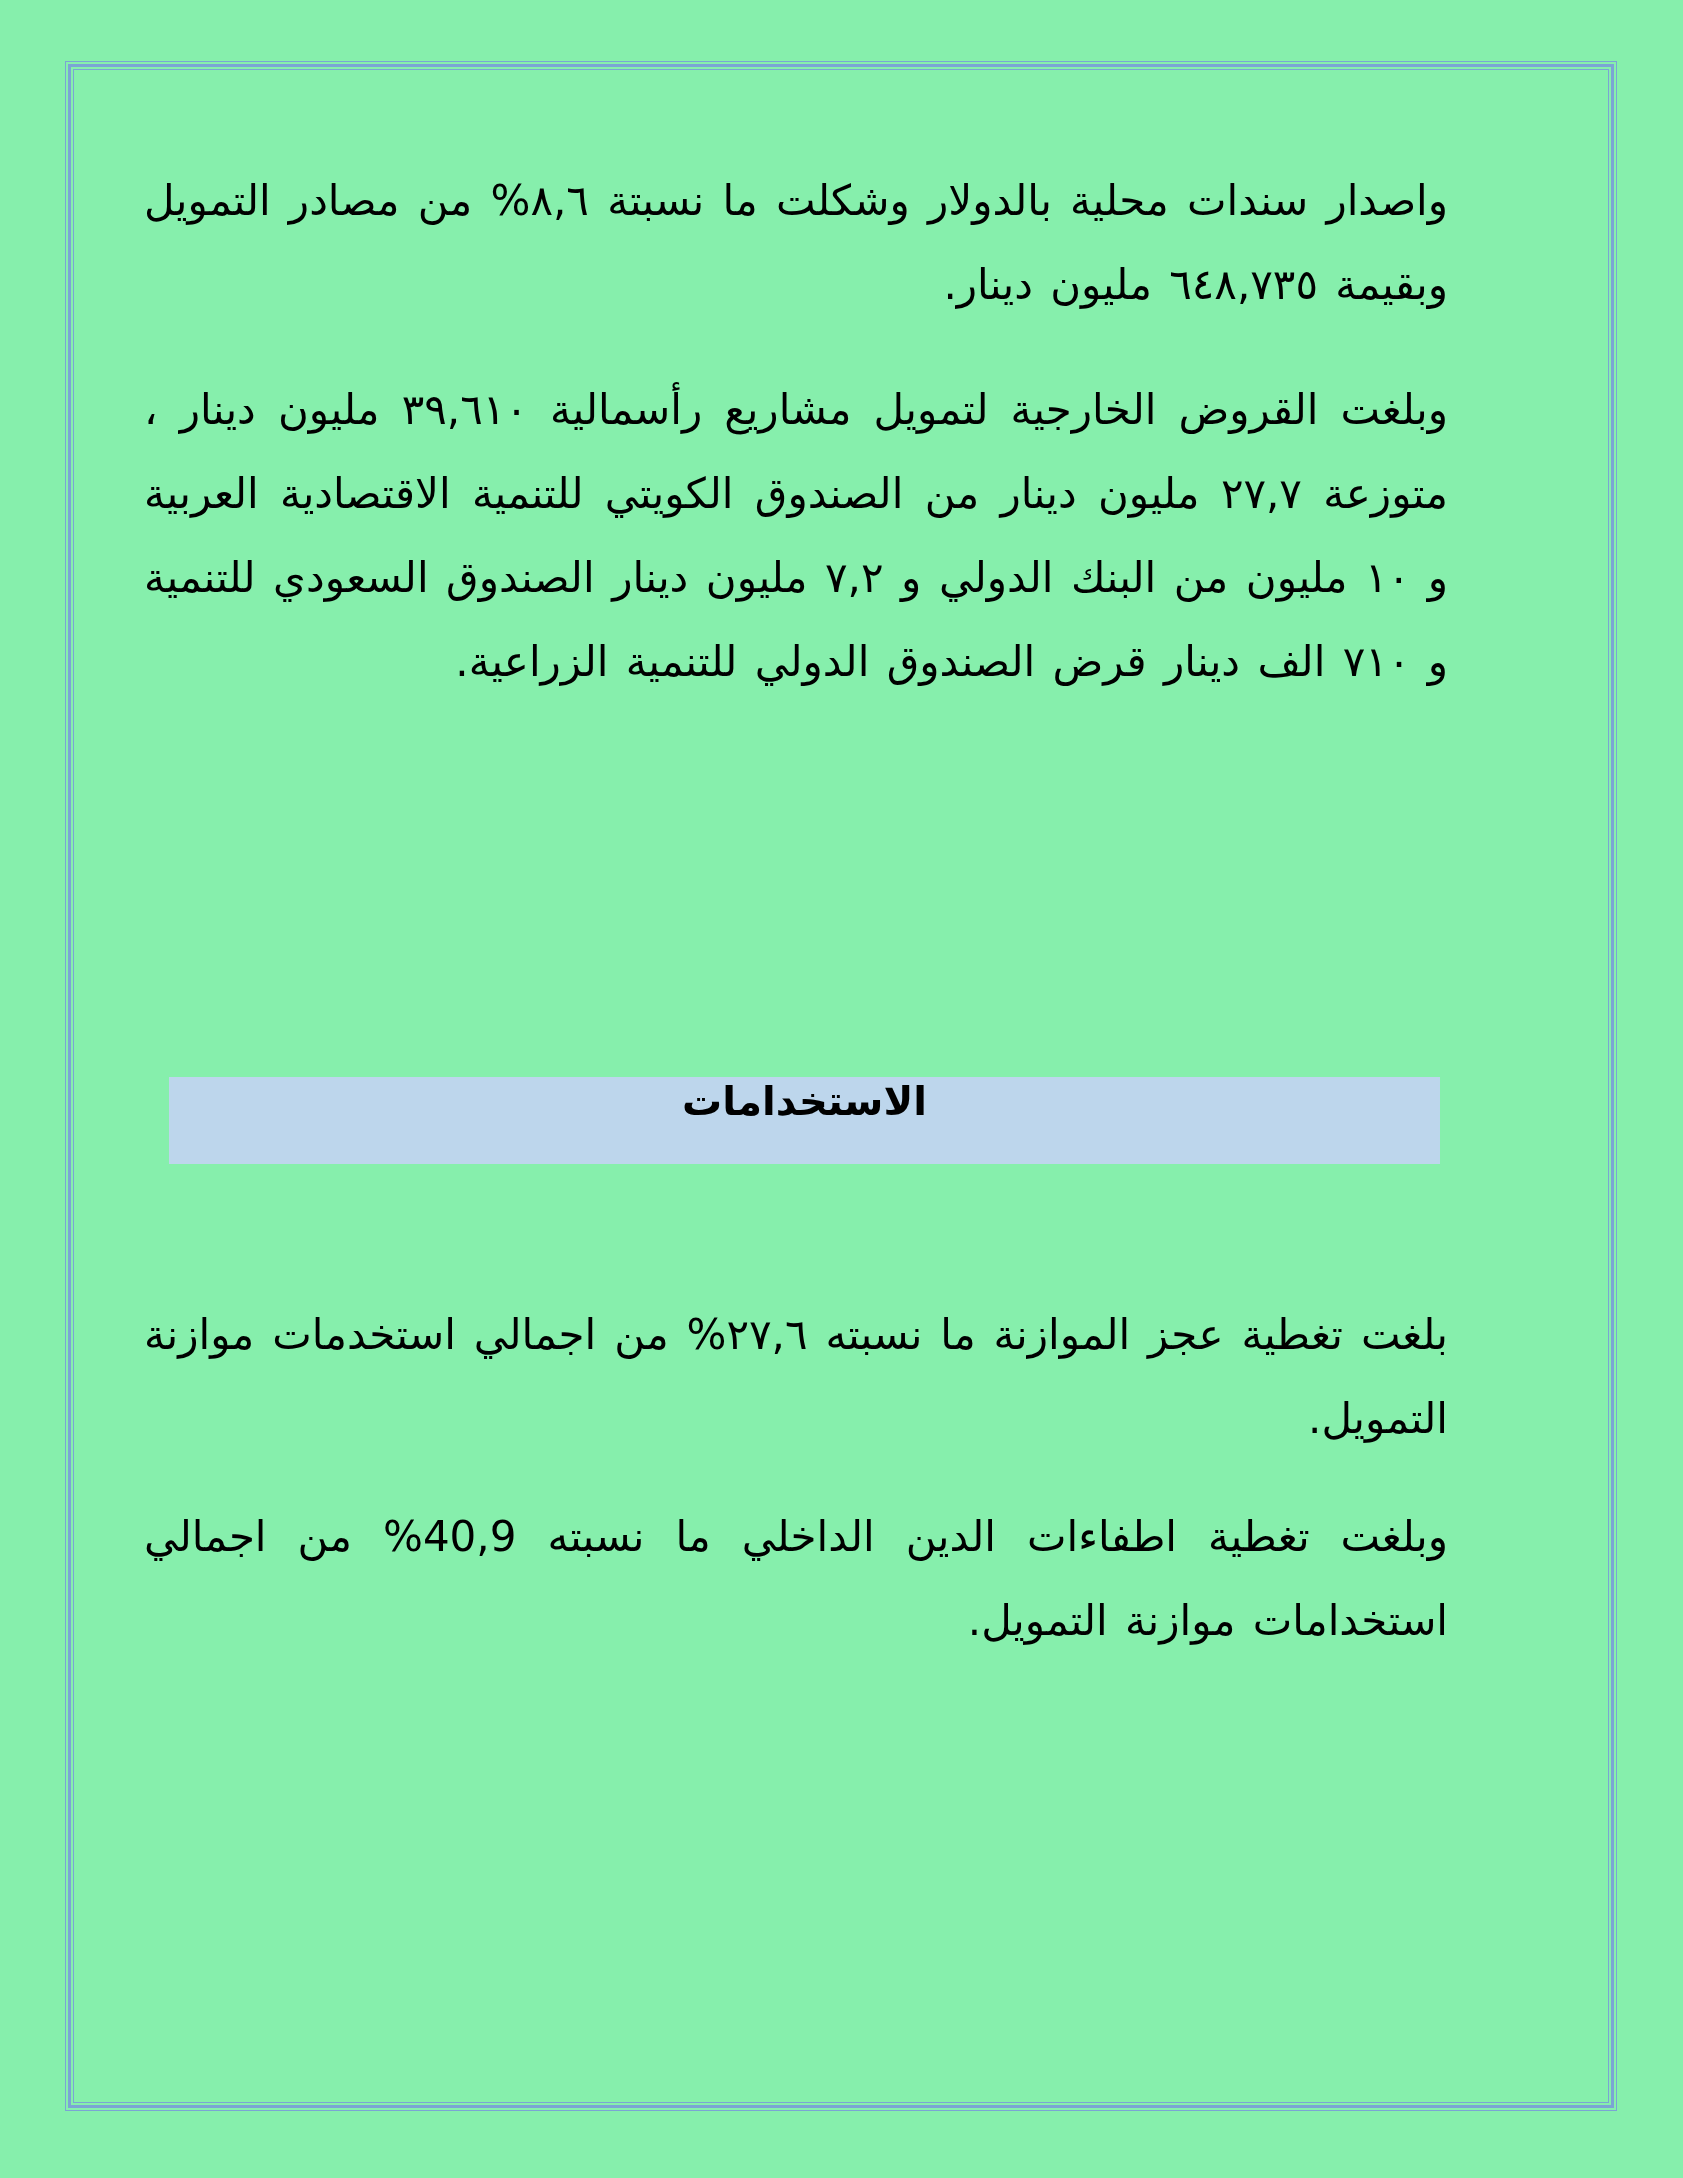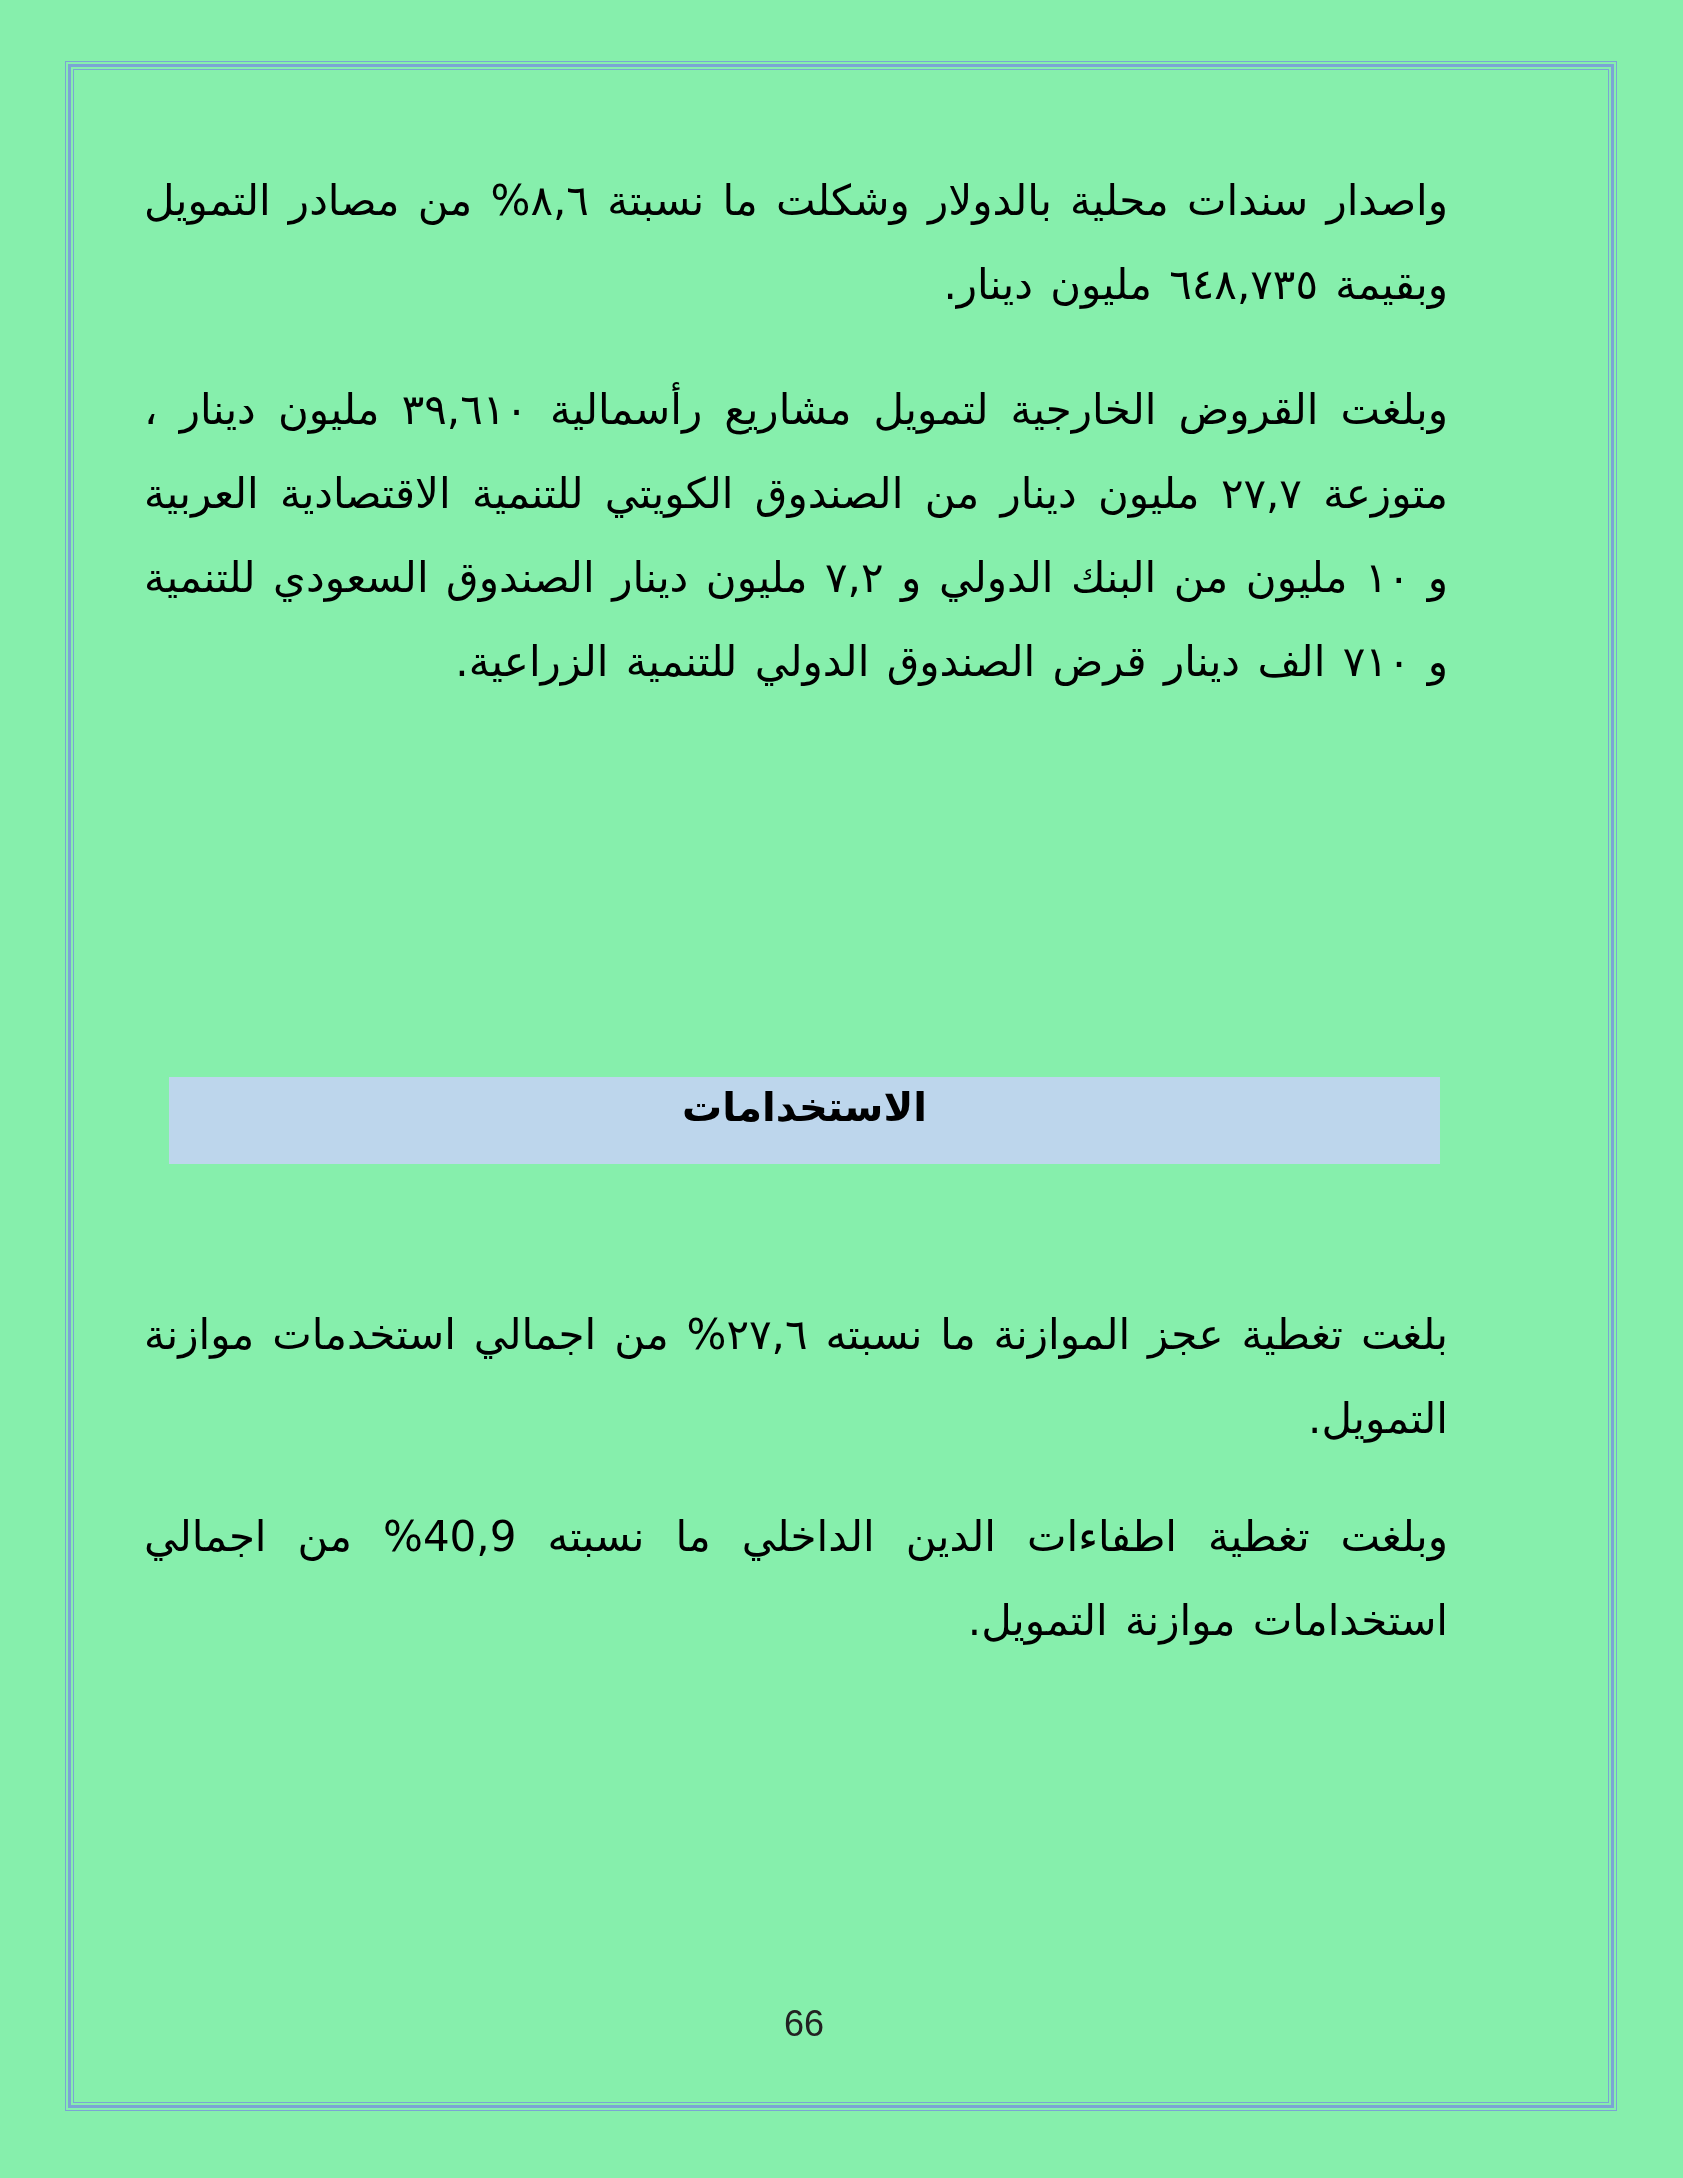--- a/index.html
+++ b/index.html
@@ -64,21 +64,20 @@
   .heading-banner {
     position: absolute;
     left: 169px;
     top: 1077px;
     width: 1271px;
     height: 87px;
     background: #bdd6ec;
     display: flex;
     justify-content: center;
     align-items: flex-start;
-    padding-top: 6px;
     box-sizing: border-box;
   }
   .heading-text {
     direction: rtl;
     font-size: 40px;
     line-height: 48px;
     font-weight: bold;
     color: #000000;
     font-family: "DejaVu Sans", sans-serif;
   }
@@ -111,16 +110,15 @@
 
   <div class="heading-banner">
     <span class="heading-text">الاستخدامات</span>
   </div>
 
   <p class="para p3">بلغت تغطية عجز الموازنة ما نسبته ٢٧,٦% من اجمالي استخدمات موازنة التمويل.</p>
 
   <p class="para p4">وبلغت تغطية اطفاءات الدين الداخلي ما نسبته 40,9% من اجمالي استخدامات موازنة التمويل.</p>
 
 
-  <div class="page-number">66</div>
 
 </div>
 
 
 </body></html>

